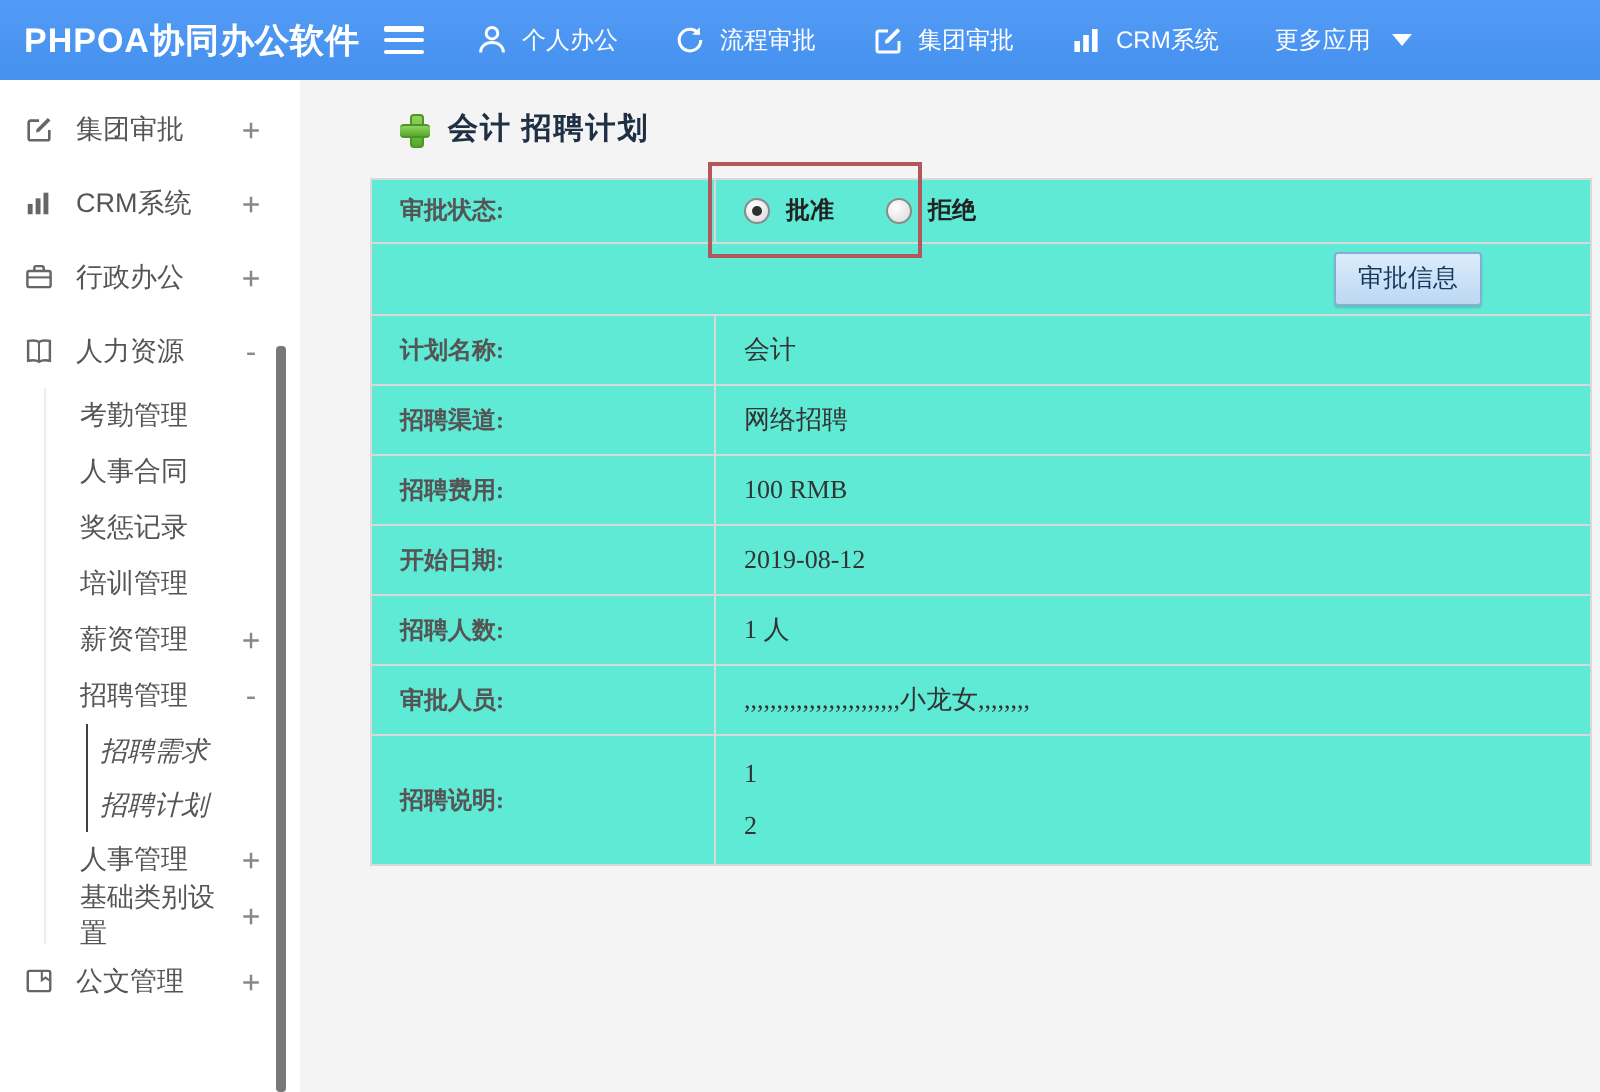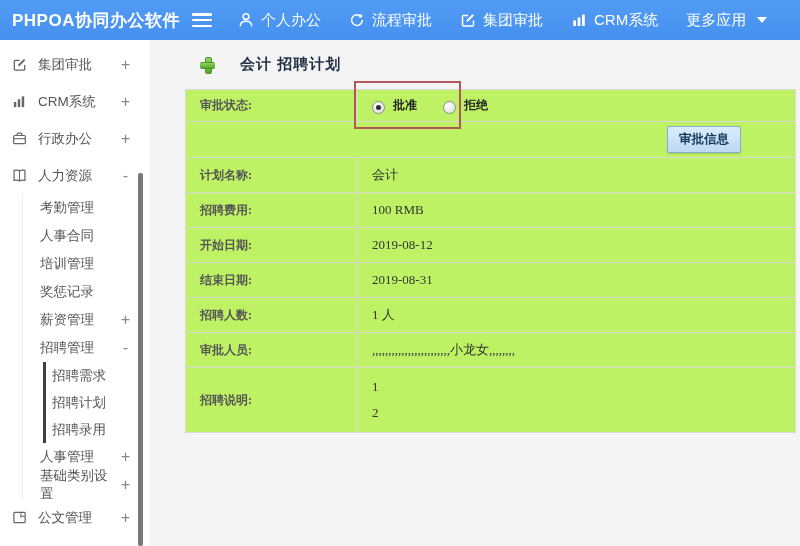--- a/index.html
+++ b/index.html
@@ -6,66 +6,66 @@
   html,body { width:800px; height:546px; overflow:hidden; background:#fff;
     font-family:"Liberation Sans", sans-serif; }
   .app { width:800px; height:546px; display:flex; flex-direction:column; }
 
   
   .header { height:40px; flex:0 0 40px; background:linear-gradient(180deg,#529cf7,#4690ee);
     display:flex; align-items:center; color:#fff; }
   .logo { width:192px; padding-left:12px; font-size:17px; font-weight:bold; letter-spacing:.5px; }
   .hamburger { width:20px; height:14px; display:flex; flex-direction:column; justify-content:space-between; cursor:pointer; margin-right:26px; }
   .hamburger i { display:block; height:2.5px; background:#fff; border-radius:1px; }
-  .nav { display:flex; align-items:center; gap:28px; font-size:15px; }
+  .nav { display:flex; align-items:center; gap:28px; font-size:12px; }
   .nav-item { display:flex; align-items:center; gap:7px; cursor:pointer; white-space:nowrap; }
   .nav-item svg { display:block; }
   .caret-down { width:0; height:0; border-left:5px solid transparent; border-right:5px solid transparent; border-top:6px solid #fff; margin-left:4px; }
 
   
   .body-row { flex:1; display:flex; min-height:0; }
 
   
   .sidebar { width:150px; flex:0 0 150px; background:#fff; position:relative; padding-top:6px;
     color:#555; font-size:13.5px; overflow:hidden; }
   .side-item { display:flex; align-items:center; height:37px; padding:0 20px 0 12px; cursor:pointer; }
   .side-item .icn { width:17px; margin-right:9px; display:flex; align-items:center; }
   .side-item .expand { margin-left:auto; color:#888; font-size:15px; font-family:"DejaVu Sans Mono",monospace; }
   .sub1 { border-left:1px solid #ececec; margin-left:22px; }
   .sub1 .side-item { height:28px; padding-left:17px; }
-  .sub2 { border-left:3px solid #404040; margin-left:20px; }
+  .sub2 { border-left:1px solid #404040; margin-left:20px;font-style:italic; }
   .sub2 .side-item { height:27px; padding-left:6px; }
   .side-scrollbar { position:absolute; right:7px; top:133px; bottom:0; width:5px; background:#787878; border-radius:2px; }
 
   
   .main { flex:1; background:#f4f4f4; padding:15px 4px 0 35px; position:relative; min-width:0; }
   .page-title { display:flex; align-items:center; gap:9px; margin-left:15px; margin-bottom:15px; }
-  .page-title .ttl { font-family:Liberation Sans, sans-serif; font-weight:bold; font-size:15px; color:#1f3044; letter-spacing:1px;margin-left:16px; }
+  .page-title .ttl { font-family:Liberation Serif, serif; font-weight:bold; font-size:15px; color:#1f3044; letter-spacing:1px; }
 
   .tbl-wrap { position:relative; }
-  table.detail { width:100%; border-collapse:collapse; background:#bef264;
+  table.detail { width:100%; border-collapse:collapse; background:#5eead4;
     font-family:"Liberation Serif",serif; font-size:13px; color:#333; }
   table.detail td { border:1px solid #d9d9d9; padding:0 14px; vertical-align:middle; }
   td.lbl { width:172px; color:#555; font-weight:bold; font-size:12px; }
   tr.r-status td { height:32px; }
   tr.r-btnrow td { height:36px; }
   tr.r-field td { height:35px; }
   tr.r-desc td { height:65px; }
 
   .radio-group { display:flex; align-items:center; gap:26px; }
-  .radio-opt { display:flex; align-items:flex-end; gap:8px; font-weight:bold; font-size:12px; color:#222; cursor:pointer; }
+  .radio-opt { display:flex; align-items:center; gap:8px; font-weight:bold; font-size:12px; color:#222; cursor:pointer; }
   .radio-circle { width:13px; height:13px; border-radius:50%; border:1px solid #8a8a8a;
     background:radial-gradient(circle at 35% 30%, #fff, #d9d9d9); display:inline-flex; align-items:center; justify-content:center; }
   .radio-circle.on::after { content:""; width:5px; height:5px; border-radius:50%; background:#2f2f2f; }
 
   .annotation-box { position:absolute; left:169px; top:-8px; width:107px; height:48px;
     border:2px solid #b2585c; pointer-events:none; }
 
   .btn-cell { text-align:right; padding-right:54px !important; }
-  .approve-btn { font-family:"Liberation Serif",serif; font-weight:bold; font-size:12.5px; color:#15395e;
+  .approve-btn { font-family:"Liberation Serif",serif; font-weight:normal; font-size:12.5px; color:#15395e;
     background:linear-gradient(180deg,#dcecfb,#bcd8f3); border:1px solid #86aed5; border-radius:2px;
     padding:4px 11px; cursor:pointer; box-shadow:0 1px 1px rgba(0,0,0,.15); }
 
   .link { color:#2779c8; font-weight:bold; cursor:pointer; text-decoration:none; }
   .desc-line { line-height:26px; }
 
   
   .plus-ic { width:15px; height:15px; position:relative; display:inline-block; }
   .plus-ic::before, .plus-ic::after { content:""; position:absolute; background:linear-gradient(180deg,#8fd45e,#58a82e); border:1px solid #4d9429; border-radius:2px; }
   .plus-ic::before { left:5px; top:0; width:5px; height:15px; }
@@ -179,42 +179,39 @@
       </div>
 
       <div class="sub1">
         <div class="side-item">
             <span>考勤管理</span>
           </div>
         <div class="side-item">
             <span>人事合同</span>
           </div>
         <div class="side-item">
+            <span>奖惩记录</span>
+          </div>
+        <div class="side-item">
             <span>培训管理</span>
-          </div>
-        <div class="side-item">
-            <span>奖惩记录</span>
           </div>
         <div class="side-item">
             <span>薪资管理</span>
             <span class="expand">+</span>
           </div>
         <div class="side-item">
             <span>招聘管理</span>
             <span class="expand">-</span>
           </div>
         <div class="sub2">
           <div class="side-item">
               <span>招聘需求</span>
             </div>
           <div class="side-item">
               <span>招聘计划</span>
-            </div>
-          <div class="side-item">
-              <span>招聘录用</span>
             </div>
         </div>
         <div class="side-item">
             <span>人事管理</span>
             <span class="expand">+</span>
           </div>
         <div class="side-item">
             <span>基础类别设置</span>
             <span class="expand">+</span>
           </div>
@@ -266,30 +263,30 @@
             <td colspan="2" class="btn-cell">
               <button class="approve-btn">审批信息</button>
             </td>
           </tr>
 
           <tr class="r-field">
             <td class="lbl">计划名称:</td>
             <td>会计</td>
           </tr>
           <tr class="r-field">
+            <td class="lbl">招聘渠道:</td>
+            <td>网络招聘</td>
+          </tr>
+          <tr class="r-field">
             <td class="lbl">招聘费用:</td>
             <td>100 RMB</td>
           </tr>
           <tr class="r-field">
             <td class="lbl">开始日期:</td>
             <td>2019-08-12</td>
-          </tr>
-          <tr class="r-field">
-            <td class="lbl">结束日期:</td>
-            <td>2019-08-31</td>
           </tr>
           <tr class="r-field">
             <td class="lbl">招聘人数:</td>
             <td>1 人</td>
           </tr>
           <tr class="r-field">
             <td class="lbl">审批人员:</td>
             <td>,,,,,,,,,,,,,,,,,,,,,,,,小龙女,,,,,,,,</td>
           </tr>
           <tr class="r-desc">

